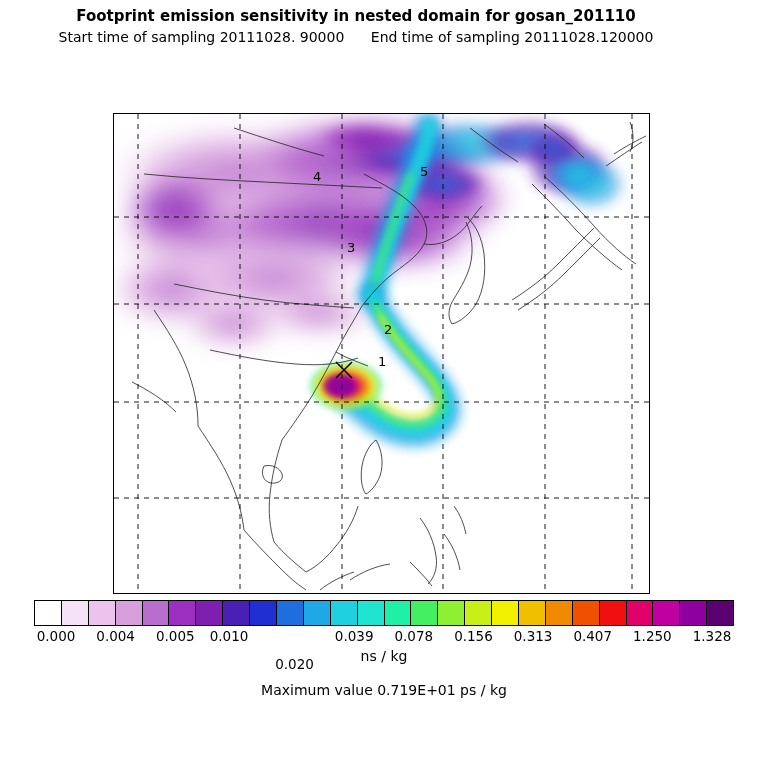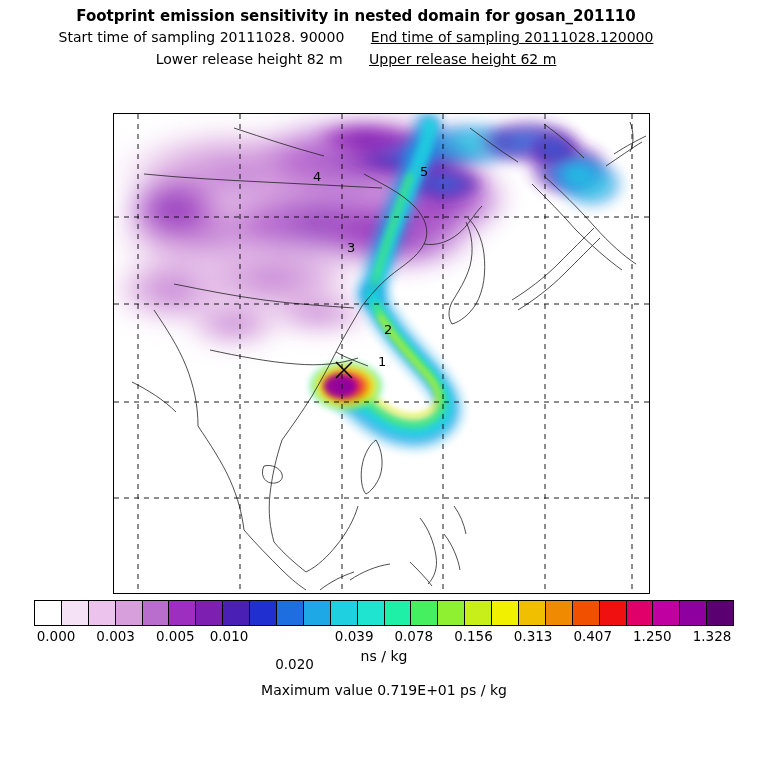--- a/index.html
+++ b/index.html
@@ -41,21 +41,20 @@
     white-space: nowrap;
   }
   .sub-line .seg-left {
     display: inline-block;
     text-align: left;
   }
   .sub-line .seg-right {
     display: inline-block;
     text-align: left;
     margin-left: 22px;
-    text-decoration: underline;
   }
   
   .map-frame {
     position: absolute;
     left: 113px;
     top: 113px;
     width: 537px;
     height: 481px;
     border: 1px solid #000;
     box-sizing: border-box;
@@ -131,24 +130,20 @@
 </head>
 <body>
 
 <div class="page">
 
   <div class="titles">
     <div class="main-title">Footprint emission sensitivity in nested domain for gosan_201110</div>
     <div class="sub-line">
       <span class="seg-left">Start time of sampling 20111028. 90000</span>
       <span class="seg-right">End time of sampling 20111028.120000</span>
-    </div>
-    <div class="sub-line">
-      <span class="seg-left">Lower release height   82 m</span>
-      <span class="seg-right">Upper release height   62 m</span>
     </div>
   </div>
 
   <div class="map-frame">
     <div class="map-inner">
       <svg class="map-svg" width="535" height="479" viewBox="0 0 535 479">
         <defs>
 
           <radialGradient id="gMagenta" cx="50%" cy="50%" r="50%">
             <stop offset="0%" stop-color="#b96ece" stop-opacity="0.95"></stop>
@@ -355,21 +350,21 @@
         <div class="cb-cell" style="background: rgb(240, 138, 0);"></div>
         <div class="cb-cell" style="background: rgb(240, 80, 0);"></div>
         <div class="cb-cell" style="background: rgb(240, 16, 16);"></div>
         <div class="cb-cell" style="background: rgb(224, 0, 106);"></div>
         <div class="cb-cell" style="background: rgb(192, 0, 160);"></div>
         <div class="cb-cell" style="background: rgb(142, 0, 160);"></div>
         <div class="cb-cell" style="background: rgb(90, 0, 112);"></div>
       </div>
     <div class="cb-labels" id="colorbar-labels">
         <div class="cb-label" style="left: 22px;">0.000</div>
-        <div class="cb-label" style="left: 81.6364px;">0.003</div>
+        <div class="cb-label" style="left: 81.6364px;">0.004</div>
         <div class="cb-label" style="left: 141.273px;">0.005</div>
         <div class="cb-label" style="left: 195px;">0.010</div>
         <div class="cb-label" style="left: 260.545px; margin-top: 28px;">0.020</div>
         <div class="cb-label" style="left: 320.182px;">0.039</div>
         <div class="cb-label" style="left: 379.818px;">0.078</div>
         <div class="cb-label" style="left: 439.455px;">0.156</div>
         <div class="cb-label" style="left: 499.091px;">0.313</div>
         <div class="cb-label" style="left: 558.727px;">0.407</div>
         <div class="cb-label" style="left: 618.364px;">1.250</div>
         <div class="cb-label" style="left: 678px;">1.328</div>

